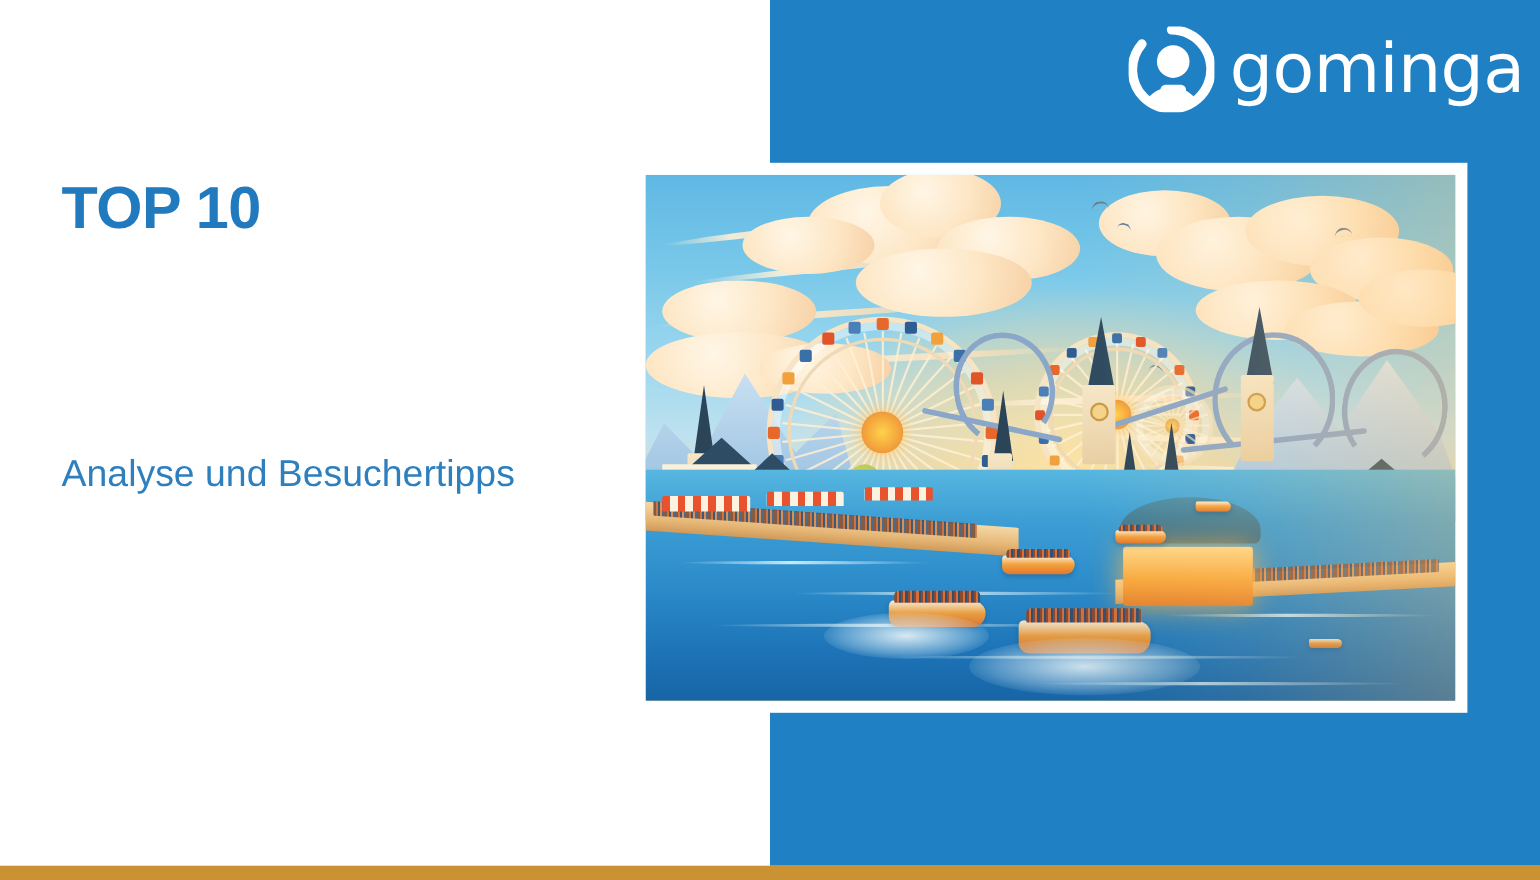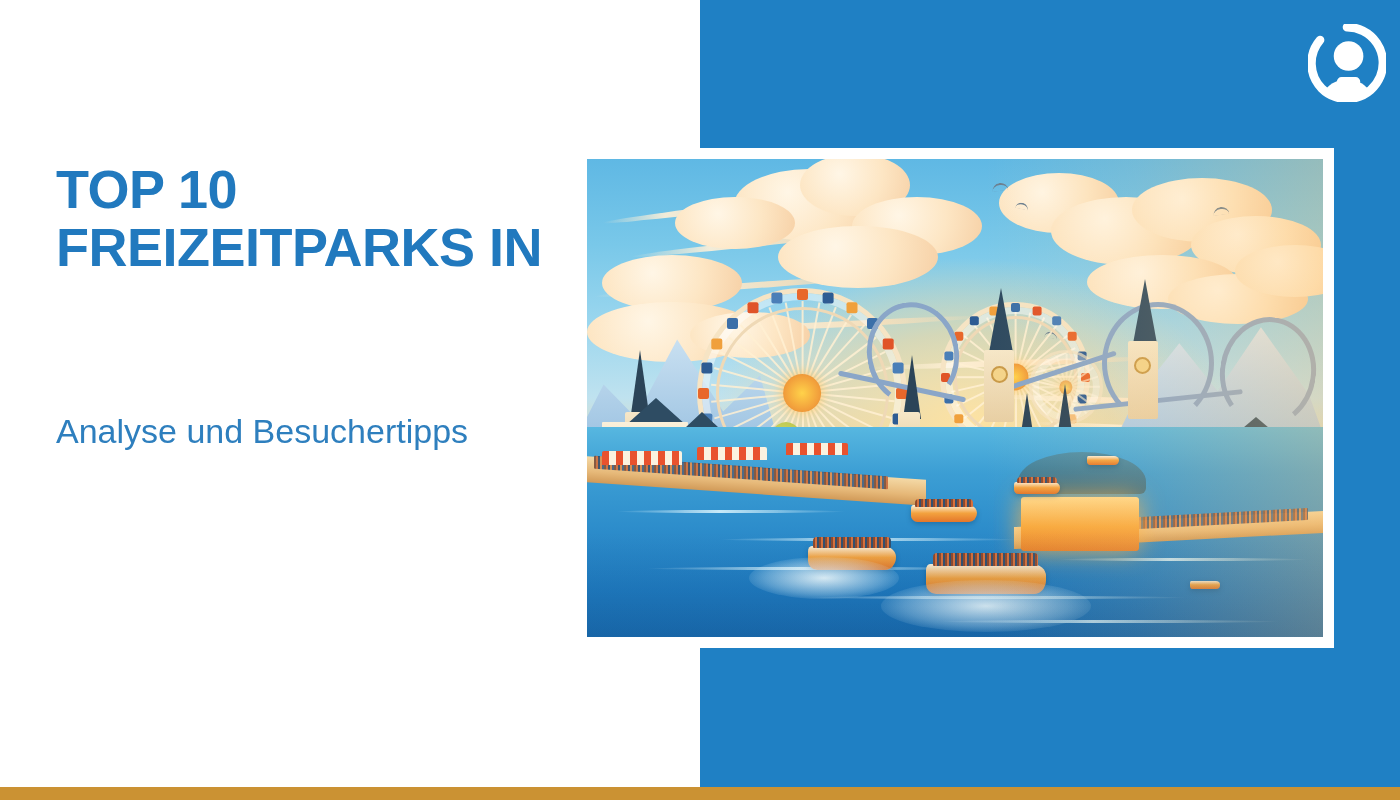--- a/index.html
+++ b/index.html
@@ -372,26 +372,27 @@
 
   <div class="logo">
     <span>
       <svg class="logo-mark" viewBox="0 0 100 100" aria-hidden="true">
         <path d="M50 4a46 46 0 1 1-32.5 78.5 46 46 0 0 1-2-62" fill="none" stroke="#ffffff" stroke-width="11" stroke-linecap="round"></path>
         <circle cx="52" cy="41" r="19" fill="#ffffff"></circle>
         <path d="M52 58v10h-9a6 6 0 0 0 0 12h18a6 6 0 0 0 0-12h-9" fill="#ffffff"></path>
         <path d="M22 84c8-9 17-13 28-13s20 4 28 13c-8 8-17 12-28 12s-20-4-28-12z" fill="#ffffff"></path>
       </svg>
     </span>
+    <span class="logo-word">gominga</span>
   </div>
 
   <div class="text-col">
     <h1 class="headline">
       <span>TOP 10</span><br>
-      <span>FREIZEITPARKS IN</span><br>
+      <br>
     </h1>
     <p class="subtitle">
       <br>
       <span>Analyse und Besuchertipps</span>
     </p>
   </div>
 
   <div class="photo-frame">
     <div class="photo">
 

